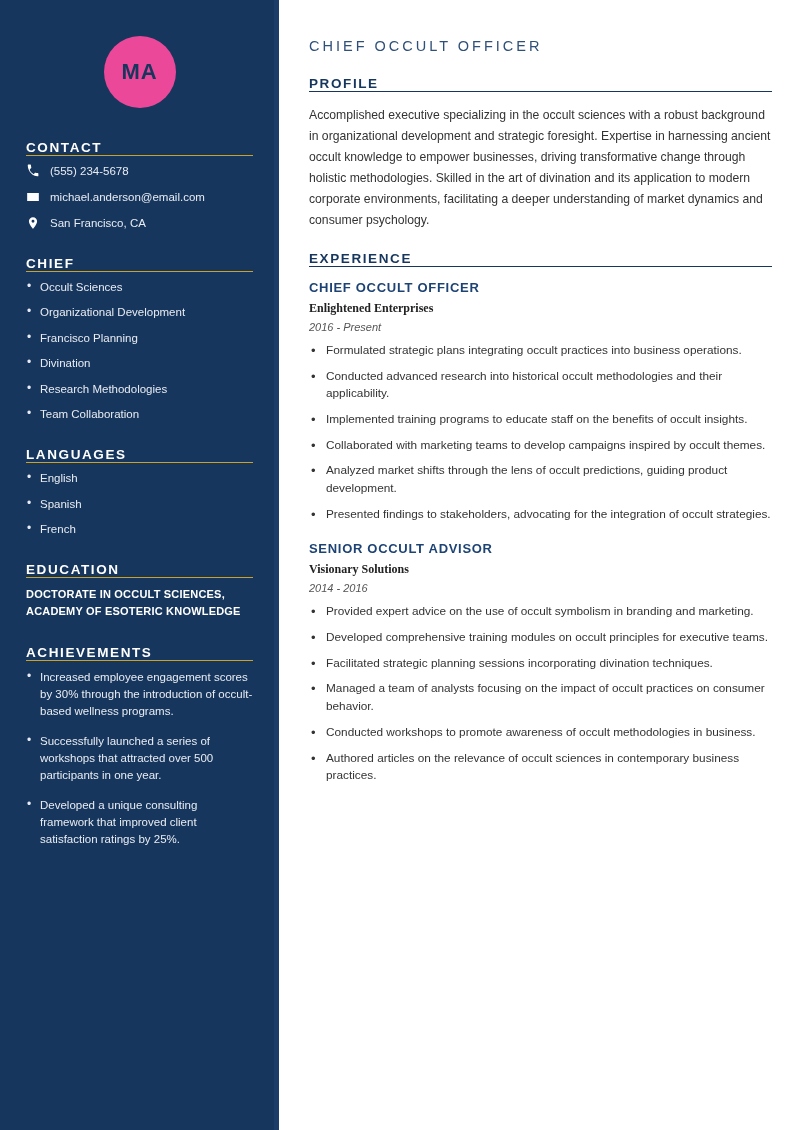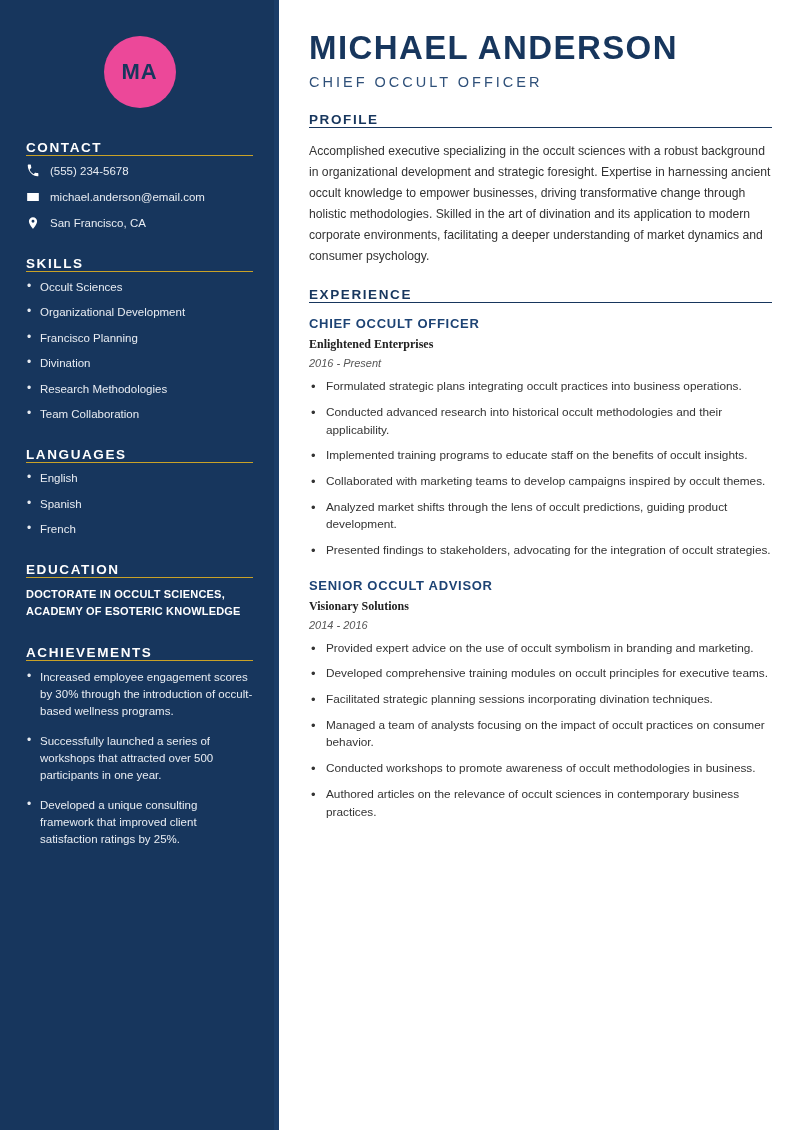--- a/index.html
+++ b/index.html
@@ -228,21 +228,21 @@
         <span class="ico">
           <svg width="14" height="14" viewBox="0 0 24 24" fill="#ffffff">
               <path d="M12 2C8.1 2 5 5.1 5 9c0 5.3 7 13 7 13s7-7.7 7-13c0-3.9-3.1-7-7-7zm0 9.5A2.5 2.5 0 1 1 12 6.5a2.5 2.5 0 0 1 0 5z"></path>
             </svg>
         </span>
         <span>San Francisco, CA</span>
       </div>
     </section>
 
     <section class="side-section">
-      <div class="side-title">SKILLS</div>
+      <div class="side-title">CHIEF</div>
       <ul class="side-list">
         <li>Occult Sciences</li>
         <li>Organizational Development</li>
         <li>Francisco Planning</li>
         <li>Divination</li>
         <li>Research Methodologies</li>
         <li>Team Collaboration</li>
       </ul>
     </section>
 
@@ -266,21 +266,20 @@
         <li>Increased employee engagement scores by 30% through the introduction of occult-based wellness programs.</li>
         <li>Successfully launched a series of workshops that attracted over 500 participants in one year.</li>
         <li>Developed a unique consulting framework that improved client satisfaction ratings by 25%.</li>
       </ul>
     </section>
 
   </aside>
 
   <main class="main">
 
-    <h1 class="name">MICHAEL ANDERSON</h1>
     <div class="role">CHIEF OCCULT OFFICER</div>
 
     <section class="main-section">
       <div class="main-title">PROFILE</div>
       <p class="profile-text">Accomplished executive specializing in the occult sciences with a robust background in organizational development and strategic foresight. Expertise in harnessing ancient occult knowledge to empower businesses, driving transformative change through holistic methodologies. Skilled in the art of divination and its application to modern corporate environments, facilitating a deeper understanding of market dynamics and consumer psychology.</p>
     </section>
 
     <section class="main-section">
       <div class="main-title">EXPERIENCE</div>
 

